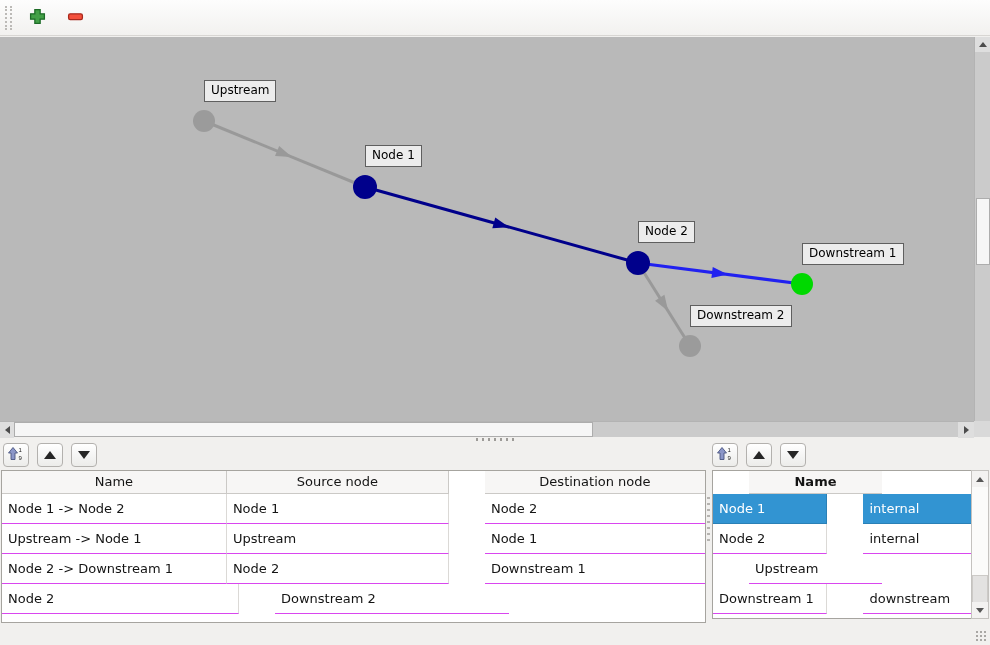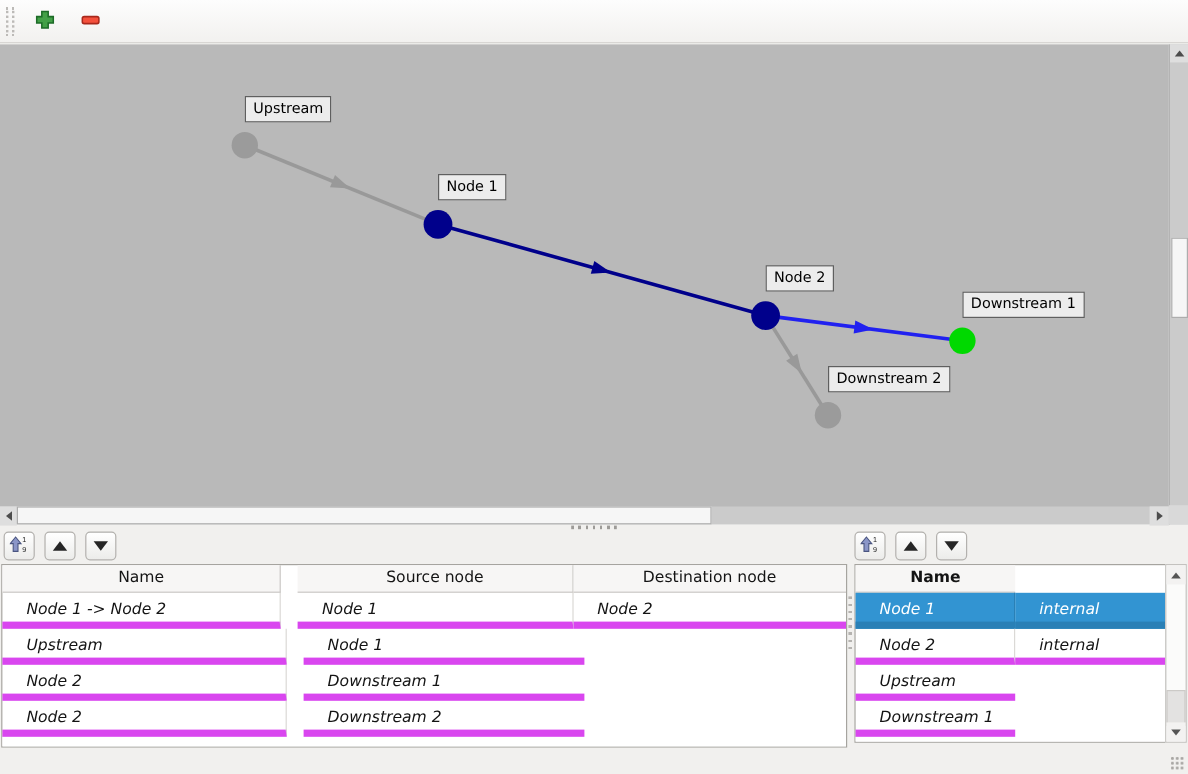--- a/index.html
+++ b/index.html
@@ -106,27 +106,27 @@
   .tbl-nodes { left: 712px; top: 470px; width: 260px; }
   .trow { display: flex; }
   .thead .tcell {
     background: #f7f6f5; text-align: center;
     height: 23px; line-height: 22px;
     border-right: 1px solid #cbc9c6; border-bottom: 1px solid #cbc9c6;
     overflow: hidden;
   }
   .tbl-nodes .thead .tcell { font-weight: bold; }
   .tbody .tcell {
-    height: 30px; line-height: 29px; padding-left: 20px;
-    border-right: 1px solid #dbd9d6; border-bottom: 6px solid #d946ef;
-    white-space: nowrap; overflow: hidden; font-style: italic;
-  }
-  .tcell:last-child { border-right: none; }
+    height: 30px; line-height: 29px; padding-left: 6px;
+    border-right: 1px solid #dbd9d6; border-bottom: 1px solid #d946ef;
+    white-space: nowrap; overflow: hidden;
+  }
+  .tcell:last-child { border-right: none; margin-left: 36px; }
   .tbl-edges .tcell:nth-child(1) { width: 237px; }
-  .tbl-edges .tcell:nth-child(2) { width: 234px; margin-left: 14px; }
+  .tbl-edges .tcell:nth-child(2) { width: 234px; }
   .tbl-edges .tcell:nth-child(3) { width: 232px; }
   .tbl-nodes .tcell:nth-child(1) { width: 133px; }
   .tbl-nodes .tcell:nth-child(2) { width: 125px; }
   .filler { background: #fff; }
   .tbl-edges .filler { height: 8px; }
   .tbl-nodes .filler { height: 4px; }
   .trow.selected .tcell {
     background: #3294d2; color: #fff;
     border-right-color: #2a80b6; border-bottom-color: #2a80b6;
   }
@@ -247,24 +247,26 @@
       <div class="tcell">Source node</div>
       <div class="tcell">Destination node</div>
     </div>
     <div class="tbody">
       <div class="trow">
         <div class="tcell">Node 1 -&gt; Node 2</div>
         <div class="tcell">Node 1</div>
         <div class="tcell">Node 2</div>
       </div>
       <div class="trow">
+        <div class="tcell">Upstream -&gt; Node 1</div>
         <div class="tcell">Upstream</div>
         <div class="tcell">Node 1</div>
       </div>
       <div class="trow">
+        <div class="tcell">Node 2 -&gt; Downstream 1</div>
         <div class="tcell">Node 2</div>
         <div class="tcell">Downstream 1</div>
       </div>
       <div class="trow">
         <div class="tcell">Node 2</div>
         <div class="tcell">Downstream 2</div>
       </div>
     </div>
     <div class="filler"></div>
   </div>
@@ -298,20 +300,21 @@
       </div>
       <div class="trow">
         <div class="tcell">Node 2</div>
         <div class="tcell">internal</div>
       </div>
       <div class="trow">
         <div class="tcell">Upstream</div>
       </div>
       <div class="trow">
         <div class="tcell">Downstream 1</div>
+        <div class="tcell">downstream</div>
       </div>
     </div>
     <div class="filler"></div>
   </div>
 
 <div class="nodes-sb">
   <div class="sb-btn sb-up">
       <div class="arr arr-up"></div>
     </div>
   <div class="nodes-sb-thumb"></div>

